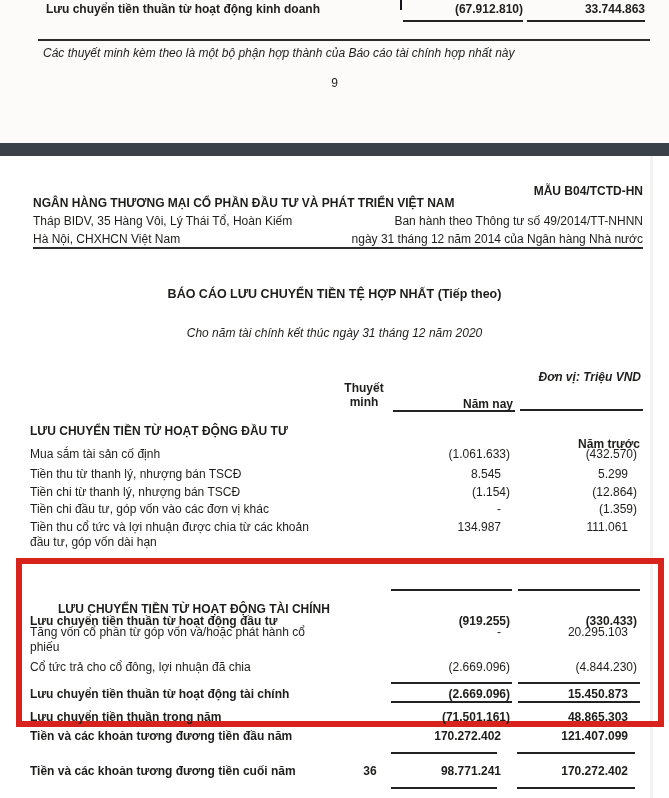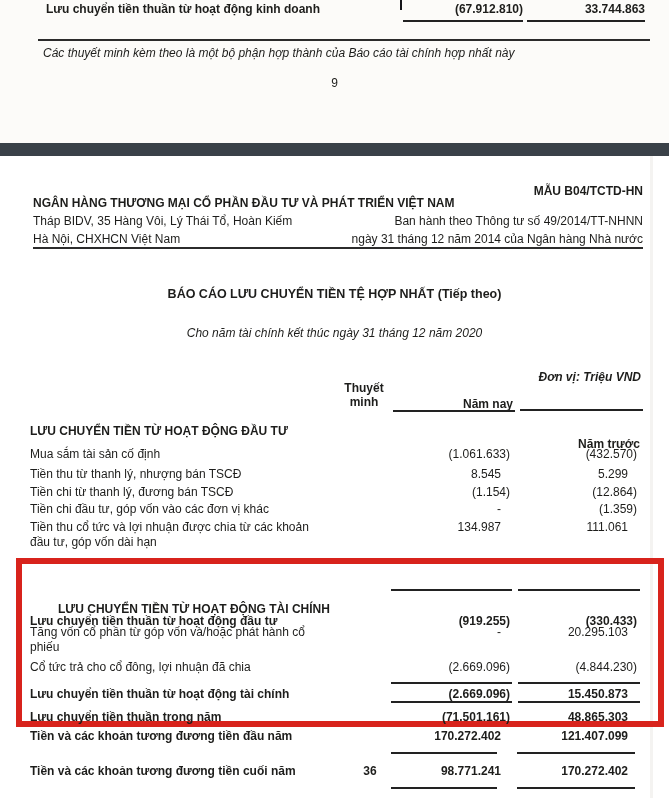--- a/index.html
+++ b/index.html
@@ -113,21 +113,21 @@
   <div class="lab sec1 b">LƯU CHUYỂN TIỀN TỪ HOẠT ĐỘNG ĐẦU TƯ</div>
 
   <div class="lab ir0">Mua sắm tài sản cố định</div>
   <div class="val v1 ir0">(1.061.633)</div>
   <div class="val v2 ir0">(432.570)</div>
 
   <div class="lab ir1">Tiền thu từ thanh lý, nhượng bán TSCĐ</div>
   <div class="val v1 ir1 hang">8.545</div>
   <div class="val v2 ir1 hang">5.299</div>
 
-  <div class="lab ir2">Tiền chi từ thanh lý, đương bán TSCĐ</div>
+  <div class="lab ir2">Tiền chi từ thanh lý, nhượng bán TSCĐ</div>
   <div class="val v1 ir2">(1.154)</div>
   <div class="val v2 ir2">(12.864)</div>
 
   <div class="lab ir3">Tiền chi đầu tư, góp vốn vào các đơn vị khác</div>
   <div class="val v1 ir3 hang">-</div>
   <div class="val v2 ir3">(1.359)</div>
 
   <div class="lab ir4">
     <span style="display:block">Tiền thu cổ tức và lợi nhuận được chia từ các khoản</span>
     <span style="display:block">đầu tư, góp vốn dài hạn</span>

